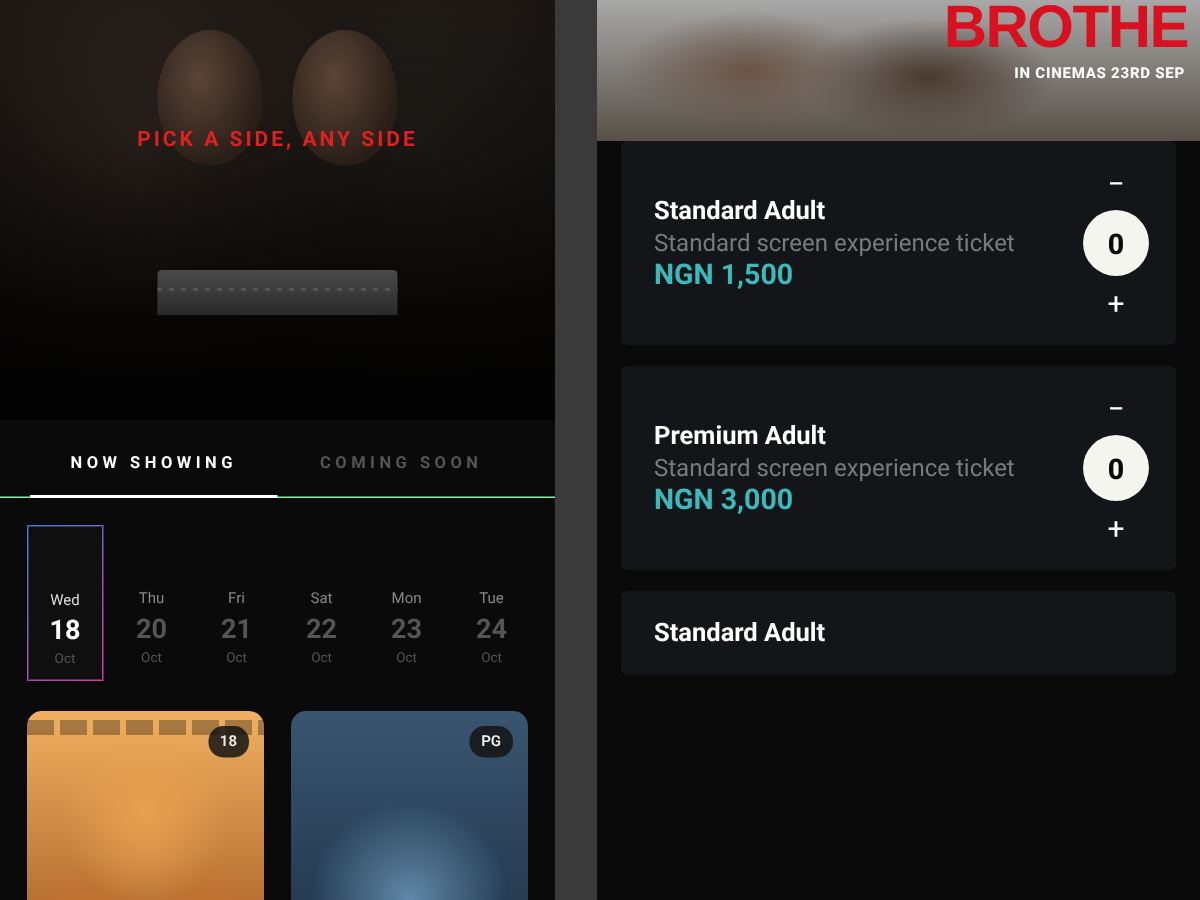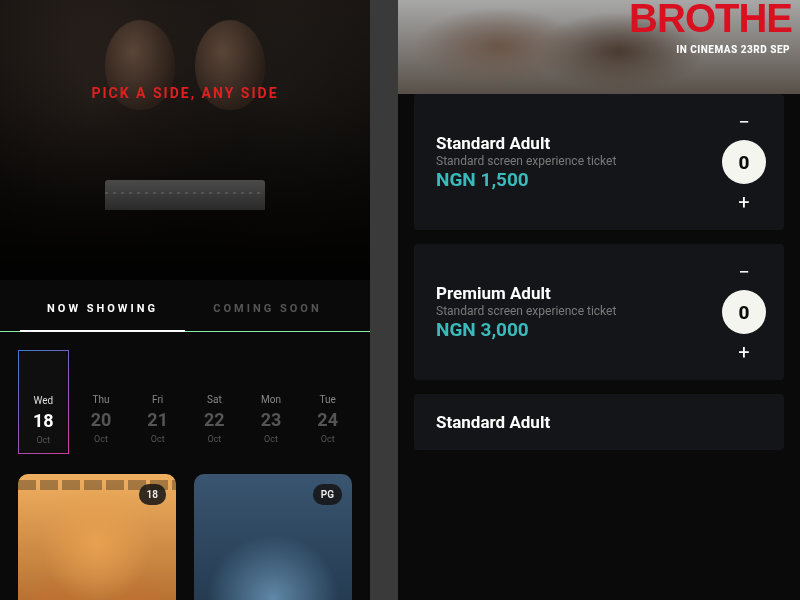--- a/index.html
+++ b/index.html
@@ -167,21 +167,21 @@
 
   .tickets { padding: 0 16px; display:flex; flex-direction:column; gap:14px;}
   .ticket {
     background:#141519; border-radius:4px;
     padding:18px 18px 18px 22px;
     display:flex; align-items:center; gap:12px;
     position:relative;
   }
   .ticket-main { flex:1; min-width:0;}
   .ticket-name { font-size:17px; font-weight:700; color:#fff;}
-  .ticket-desc { margin-top:1px; font-size:12px; color:#7a7a7a;}
+  .ticket-desc { margin-top:1px; font-size:16px; color:#7a7a7a;}
   .ticket-price { font-size:19px; font-weight:700; color:#3ababa;}
   .stepper {
     display:flex; flex-direction:column; align-items:center; gap:8px;
   }
   .step-btn {
     width:28px; height:20px; display:flex; align-items:center; justify-content:center;
     color:#fff; font-size:20px; font-weight:400; line-height:1;
     cursor:pointer;
   }
   .count {

